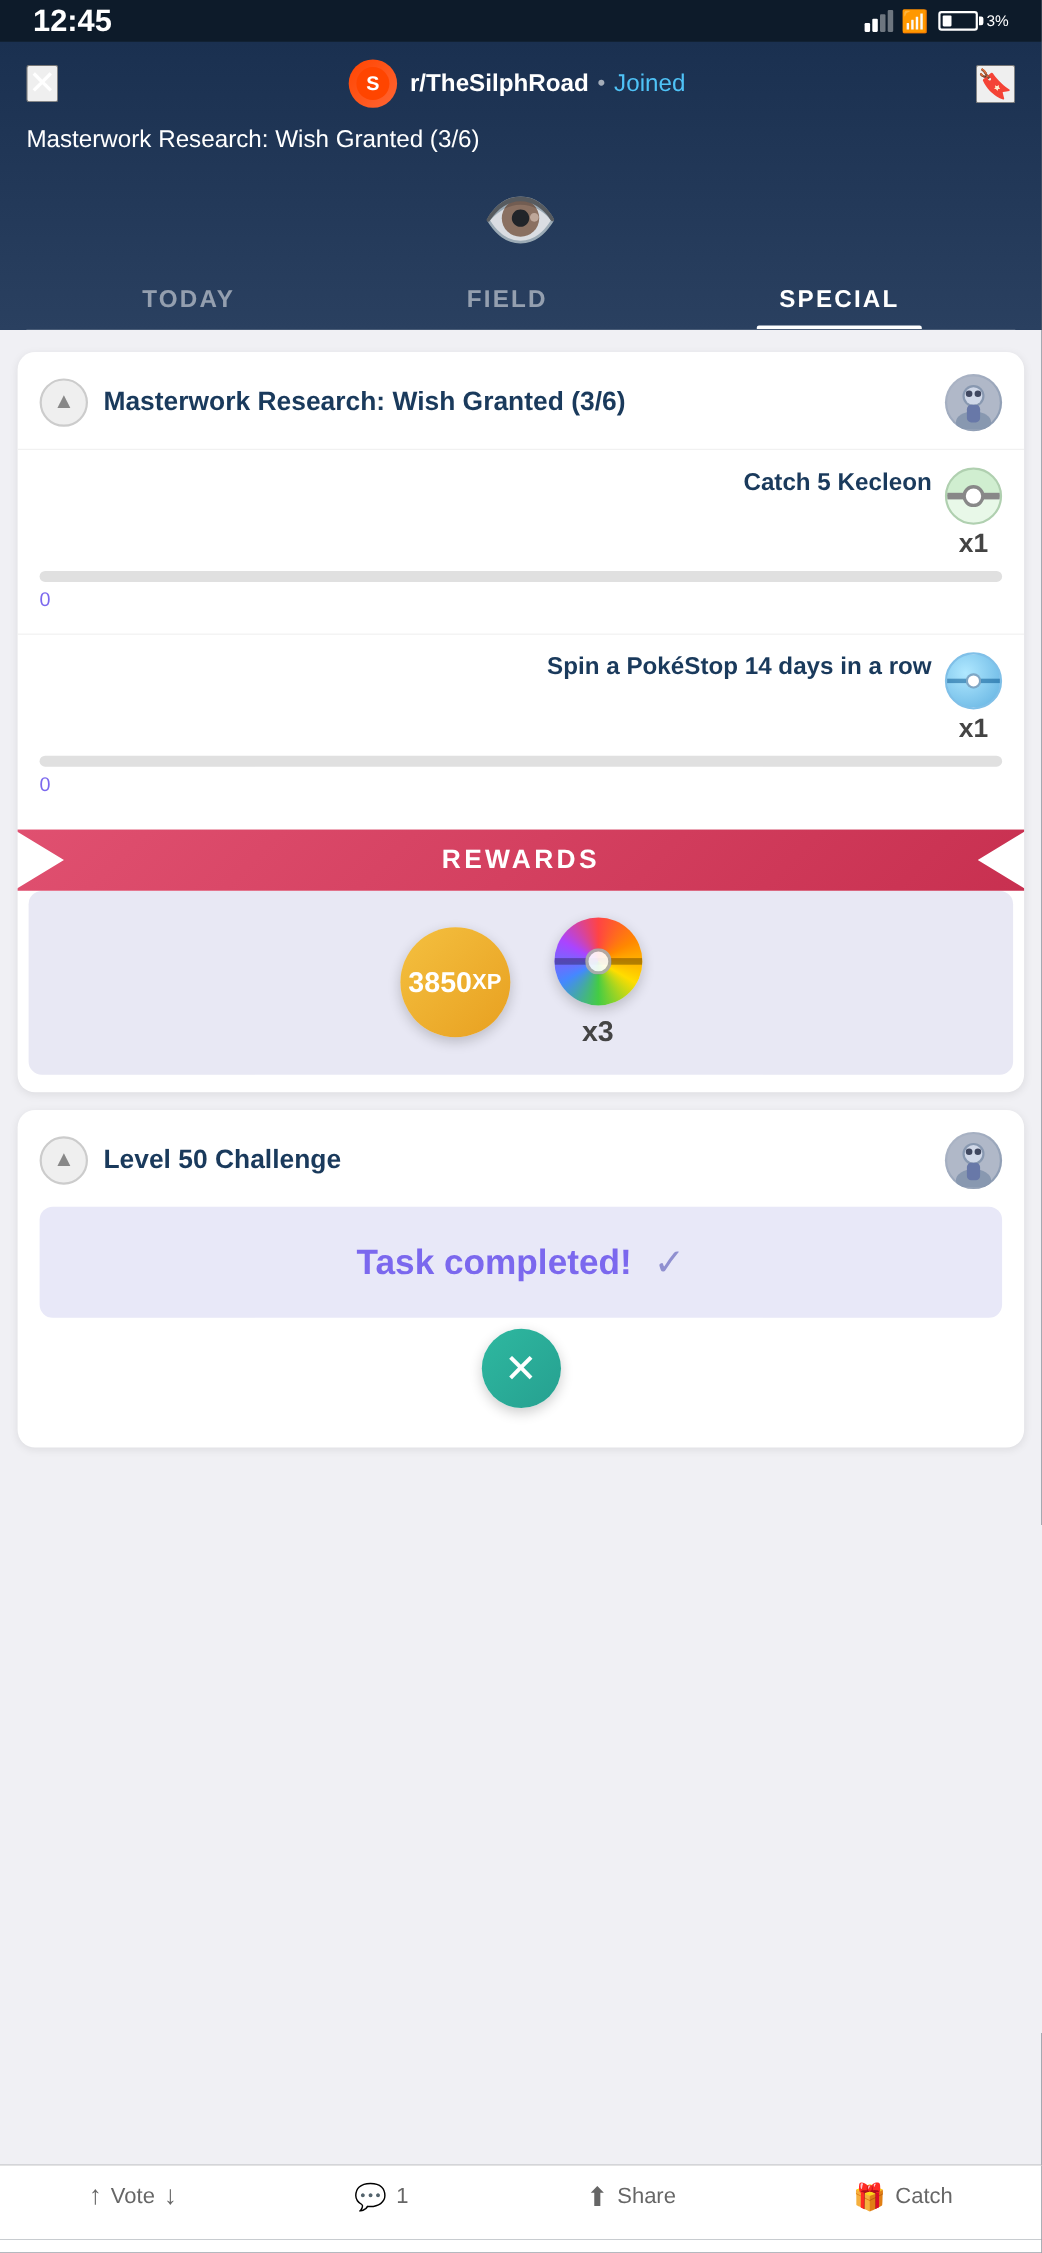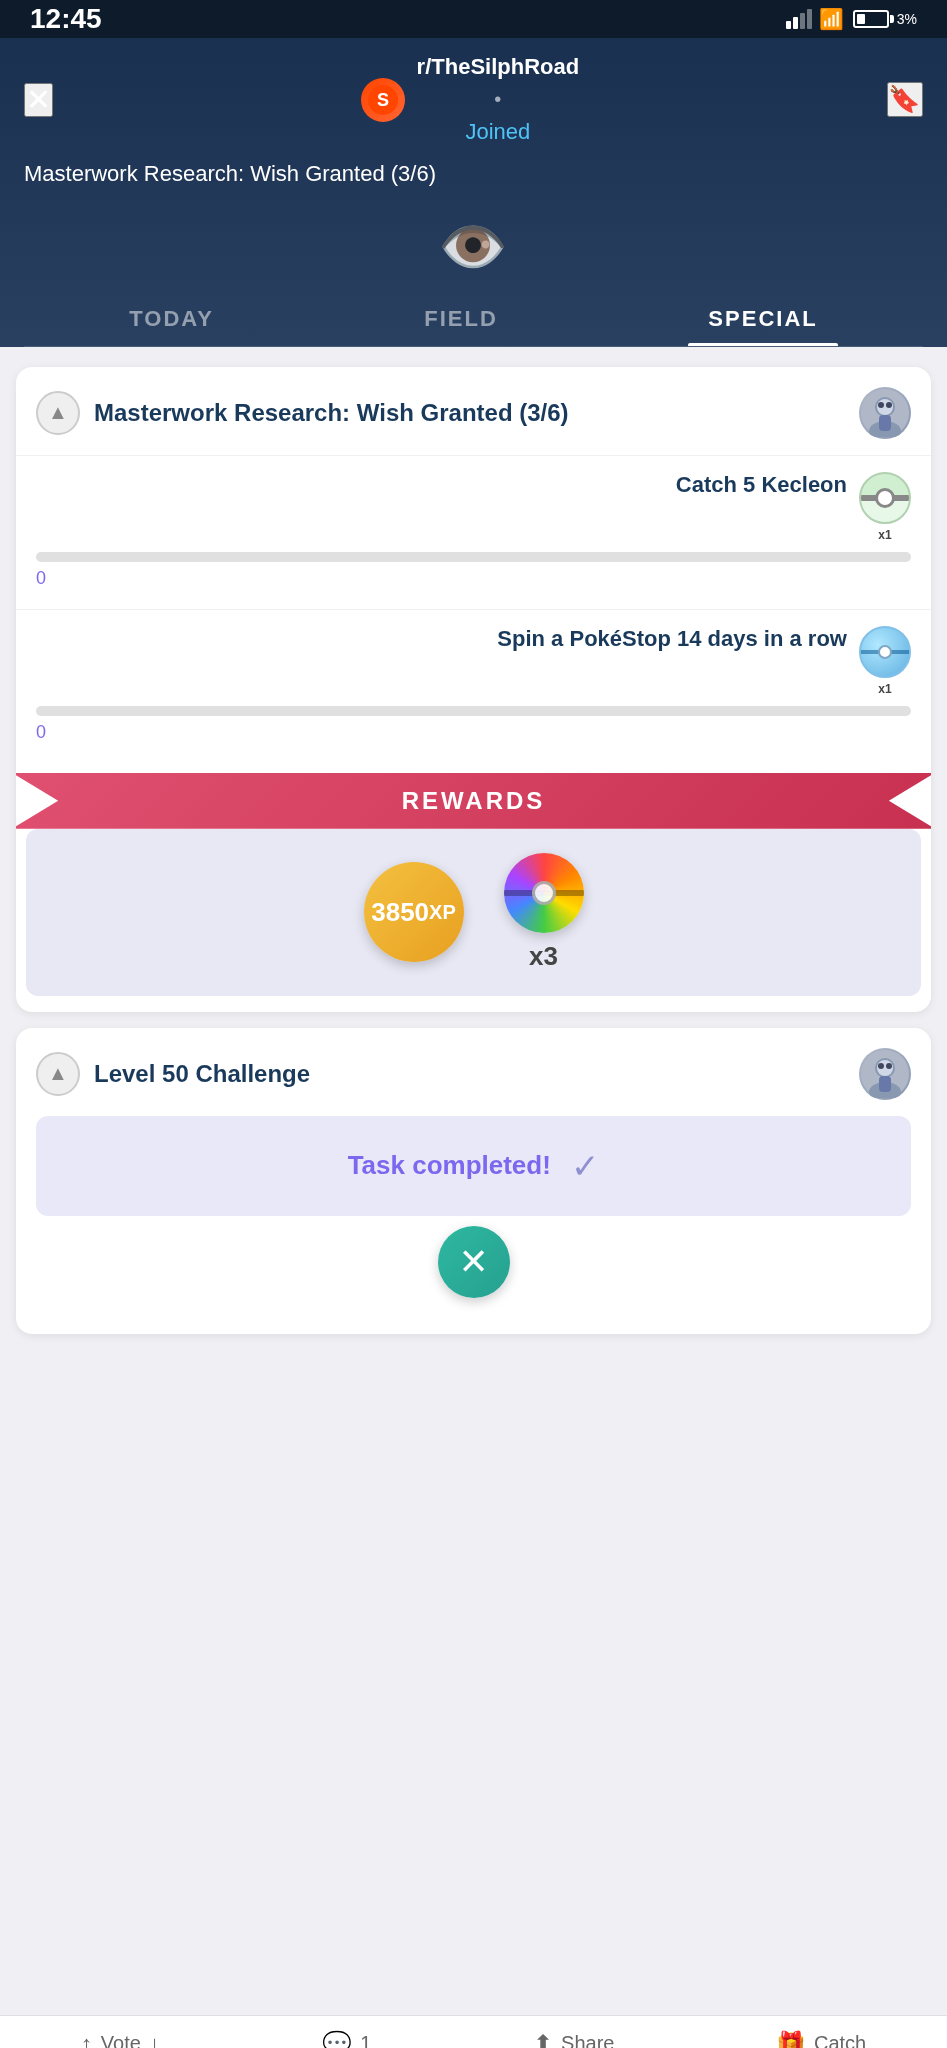--- a/index.html
+++ b/index.html
@@ -59,21 +59,20 @@
       align-items: center;
       justify-content: center;
       font-size: 22px;
       color: white;
       font-weight: bold;
     }
     .subreddit-info {
       display: flex;
       align-items: center;
       gap: 8px;
-      flex-direction: column;
     }
     .subreddit-name {
       color: white;
       font-size: 22px;
       font-weight: 600;
     }
     .dot-separator {
       color: rgba(255,255,255,0.6);
       font-size: 20px;
     }
@@ -278,21 +277,21 @@
       left: 50%; top: 50%;
       transform: translate(-50%, -50%);
       width: 10px;
       height: 10px;
       border-radius: 50%;
       background: white;
       border: 2px solid rgba(0,80,140,0.5);
     }
 
     .reward-count {
-      font-size: 12px;
+      font-size: 24px;
       font-weight: 600;
       color: #444;
     }
     .progress-bar-container {
       margin-top: 4px;
     }
     .progress-bar-track {
       width: 100%;
       height: 10px;
       background: #e0e0e0;
@@ -428,21 +427,21 @@
       border-radius: 12px;
       padding: 30px 20px;
       display: flex;
       align-items: center;
       justify-content: center;
       gap: 20px;
       position: relative;
     }
     .task-completed-text {
       color: #7b68ee;
-      font-size: 26px;
+      font-size: 32px;
       font-weight: 600;
     }
     .check-icon {
       color: #9090d0;
       font-size: 34px;
     }
     .cancel-circle {
       width: 72px;
       height: 72px;
       border-radius: 50%;

